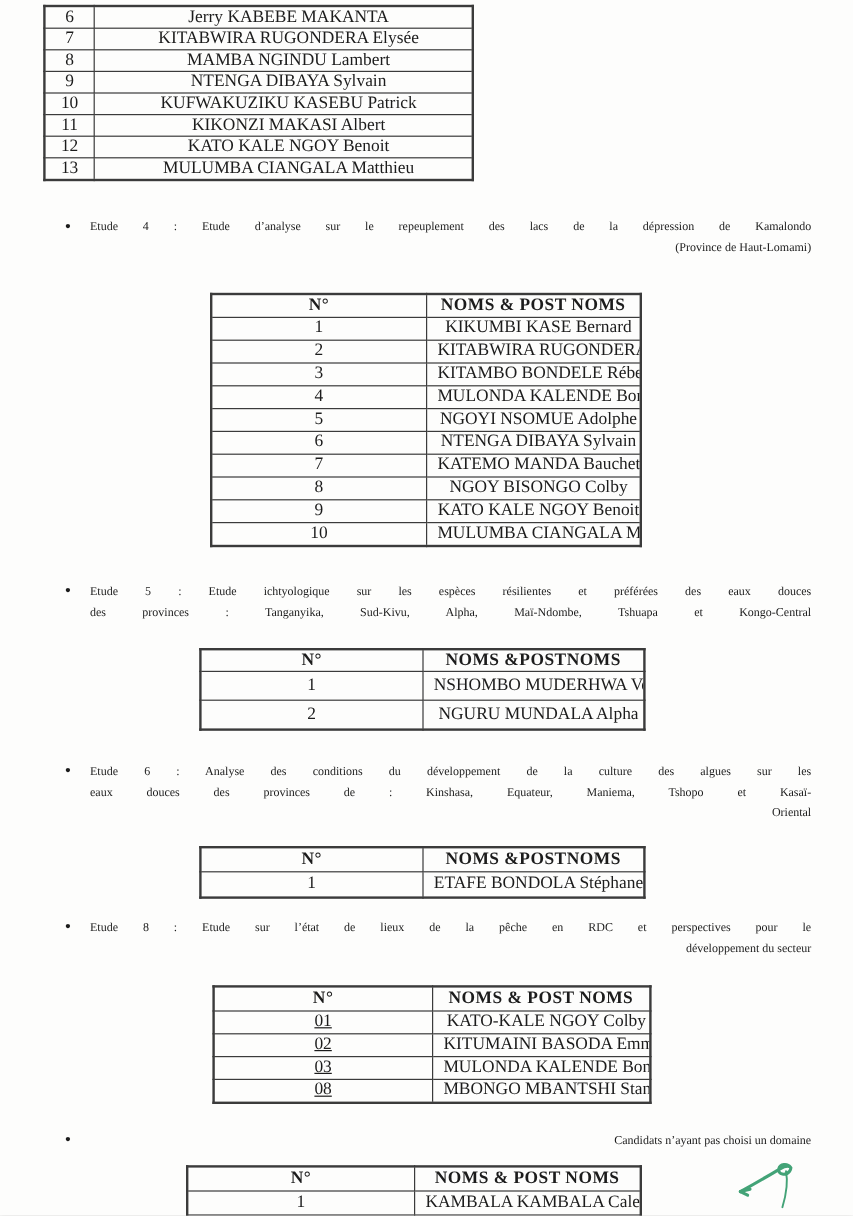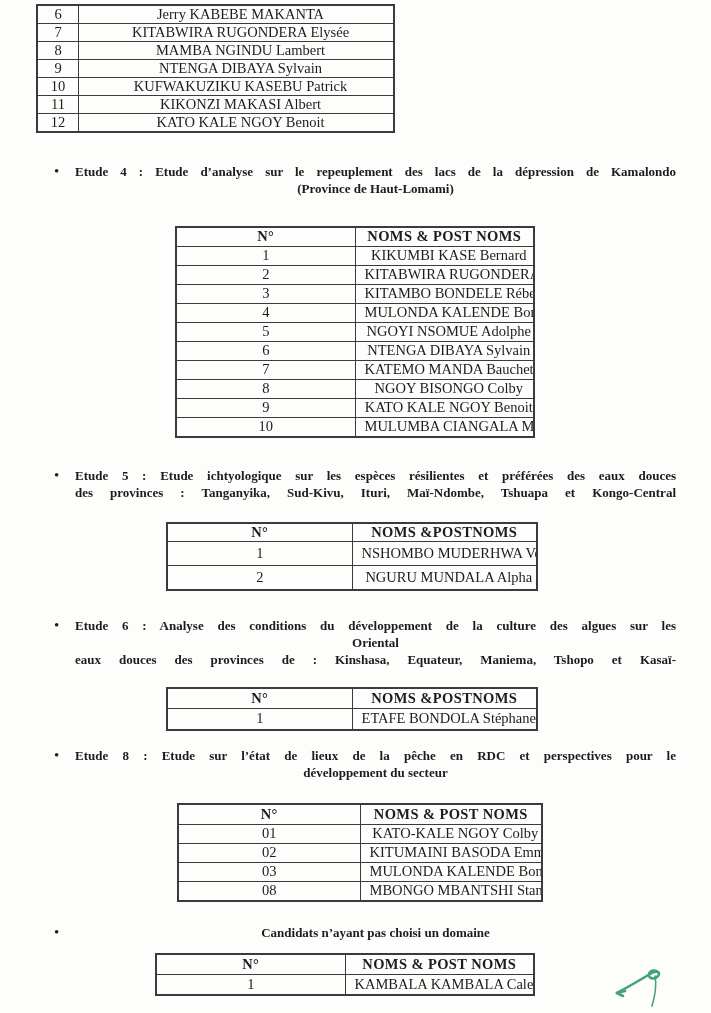--- a/index.html
+++ b/index.html
@@ -56,46 +56,45 @@
   .t-e5 td.num{width:47px;}
 
   .t-e6  {margin:19px 0 0 166px;width:372px;}
   .t-e6 th{height:19px;}
   .t-e6 td{height:20px;}
   .t-e6 td.num{width:47px;}
 
   .t-e7  {margin:22px 0 0 177px;width:366px;}
   .t-e7 th{height:19px;}
   .t-e7 td{height:18px;}
-  .t-e7 td.num{width:50px;}
+  .t-e7 td.num{width:50px;text-decoration:underline;}
 
   .t-last{margin:12px 0 0 155px;width:380px;}
   .t-last th{height:19px;}
   .t-last td{height:19px;}
   .t-last td.num{width:58px;}
 
   
   .bullet-row{
     display:flex;
     margin-left:54px;
     align-items:flex-start;
   }
   .bullet-dot{
     width:21px;
     font-size:15px;
     line-height:17px;
     flex:0 0 21px;
   }
   .para{
     width:601px;
-    font-size:13px;
+    font-size:10px;
     line-height:17px;
-    font-weight:bold;
-  }
-  .para .line{text-align:center;}
+  }
+  .para .line{text-align:right;}
   .para .line.stretch{
     text-align:justify;
     text-align-last:justify;
   }
   .mt-e4{margin-top:30px;}
   .mt-e5{margin-top:29px;}
   .mt-e6{margin-top:26px;}
   .mt-e7{margin-top:16px;}
   .mt-last{margin-top:22px;}
 
@@ -134,20 +133,24 @@
           <td class="name">KUFWAKUZIKU KASEBU Patrick</td>
         </tr>
         <tr>
           <td class="num">11</td>
           <td class="name">KIKONZI MAKASI Albert</td>
         </tr>
         <tr>
           <td class="num">12</td>
           <td class="name">KATO KALE NGOY Benoit</td>
         </tr>
+        <tr>
+          <td class="num">13</td>
+          <td class="name">MULUMBA CIANGALA Matthieu</td>
+        </tr>
       </tbody>
   </table>
 
   <div class="bullet-row mt-e4">
     <span class="bullet-dot">•</span>
     <div class="para">
         <div class="line stretch">Etude 4 : Etude d’analyse sur le repeuplement des lacs de la dépression de Kamalondo</div>
         <div class="line">(Province de Haut-Lomami)</div>
       </div>
   </div>
@@ -199,21 +202,21 @@
           <td class="num">10</td>
           <td class="name">MULUMBA CIANGALA Matthieu</td>
         </tr>
       </tbody>
   </table>
 
   <div class="bullet-row mt-e5">
     <span class="bullet-dot">•</span>
     <div class="para stretch-all">
         <div class="line stretch">Etude 5 : Etude ichtyologique sur les espèces résilientes et préférées des eaux douces</div>
-        <div class="line stretch">des provinces : Tanganyika, Sud-Kivu, Ituri, Maï-Ndombe, Tshuapa et Kongo-Central</div>
+        <div class="line stretch">des provinces : Tanganyika, Sud-Kivu, Alpha, Maï-Ndombe, Tshuapa et Kongo-Central</div>
       </div>
   </div>
   <table class="doc-table t-e5">
     <thead>
         <tr>
           <th>N°</th>
           <th>NOMS &amp;POSTNOMS</th>
         </tr>
       </thead>
       <tbody>
@@ -225,22 +228,22 @@
           <td class="num">2</td>
           <td class="name">NGURU MUNDALA Alpha</td>
         </tr>
       </tbody>
   </table>
 
   <div class="bullet-row mt-e6">
     <span class="bullet-dot">•</span>
     <div class="para">
         <div class="line stretch">Etude 6 : Analyse des conditions du développement de la culture des algues sur les</div>
+        <div class="line stretch">eaux douces des provinces de : Kinshasa, Equateur, Maniema, Tshopo et Kasaï-</div>
         <div class="line">Oriental</div>
-        <div class="line stretch">eaux douces des provinces de : Kinshasa, Equateur, Maniema, Tshopo et Kasaï-</div>
       </div>
   </div>
   <table class="doc-table t-e6">
     <thead>
         <tr>
           <th>N°</th>
           <th>NOMS &amp;POSTNOMS</th>
         </tr>
       </thead>
       <tbody>

